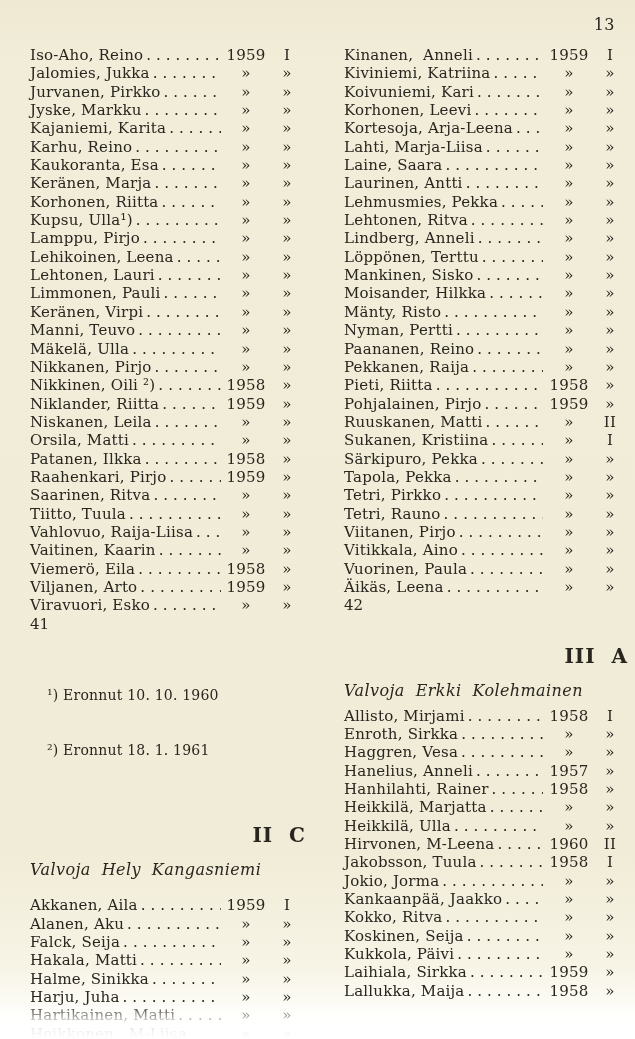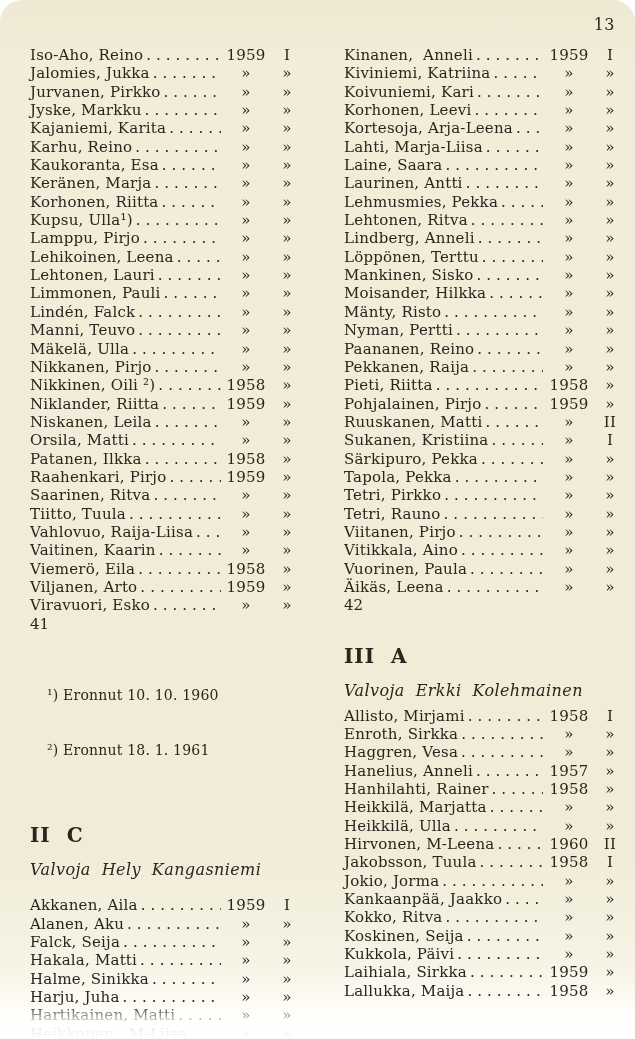--- a/index.html
+++ b/index.html
@@ -3,21 +3,20 @@
 <meta charset="utf-8">
 <style>
   html,body{margin:0;padding:0;background:#ffffff;}
   .page{
     position:relative;
     width:635px;height:1039px;
     background:linear-gradient(180deg,#efe9d4 0%,#f2edd8 6%,#f1ecd7 82%,#f7f4e6 93%,#fefefb 98%,#ffffff 100%);
     font-family:"DejaVu Serif","Liberation Serif",serif;
     color:#29251f;
     overflow:hidden;
-    border-radius:22px;
   }
   .page-number{
     position:absolute;top:15px;right:20px;
     font-size:16px;letter-spacing:0.5px;
   }
   .col{position:absolute;top:46px;}
   .col-left{left:30px;width:276px;}
   .col-right{left:344px;width:284px;}
 
   .row{
@@ -34,21 +33,21 @@
   .mark{flex:none;width:38px;text-align:center;}
   .col-right .year{width:46px;}
   .col-right .mark{width:36px;}
 
   .count{font-size:15px;height:18.35px;line-height:18.35px;}
   .footnotes{
     margin:16px 0 0 17px;
     font-size:14px;line-height:18.4px;letter-spacing:0.2px;white-space:pre;
   }
   .section-title{
-    text-align:left;font-weight:bold;font-size:20px;
+    text-align:right;font-weight:bold;font-size:20px;
     margin-top:26px;line-height:26px;white-space:pre;letter-spacing:1px;
   }
   .col-right .section-title{margin-top:28px;}
   .supervisor{
     font-style:italic;font-size:16px;
     margin-top:12px;line-height:20px;white-space:pre;letter-spacing:0.4px;
   }
   .list-gap{margin-top:16px;}
   .col-right .list-gap{margin-top:6px;}
 
@@ -162,21 +161,21 @@
         </div>
 
         <div class="row">
           <span class="name">Limmonen, Pauli</span>
           <span class="leader">........................................</span>
           <span class="year">»</span>
           <span class="mark">»</span>
         </div>
 
         <div class="row">
-          <span class="name">Lindén, Falck</span>
+          <span class="name">Keränen, Virpi</span>
           <span class="leader">........................................</span>
           <span class="year">»</span>
           <span class="mark">»</span>
         </div>
 
         <div class="row">
           <span class="name">Manni, Teuvo</span>
           <span class="leader">........................................</span>
           <span class="year">»</span>
           <span class="mark">»</span>

